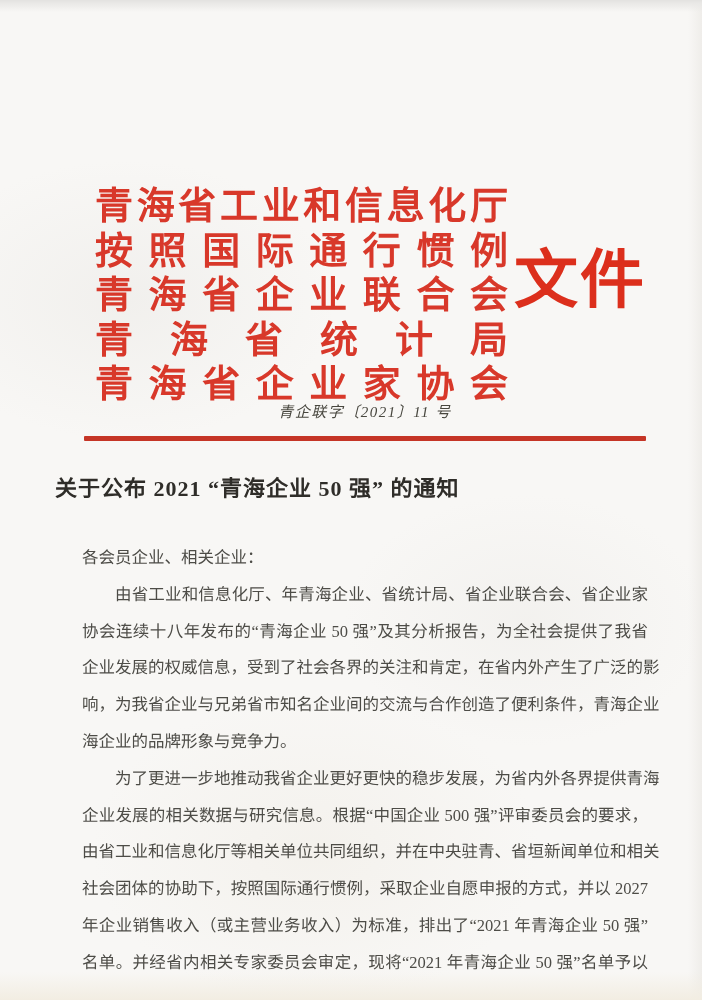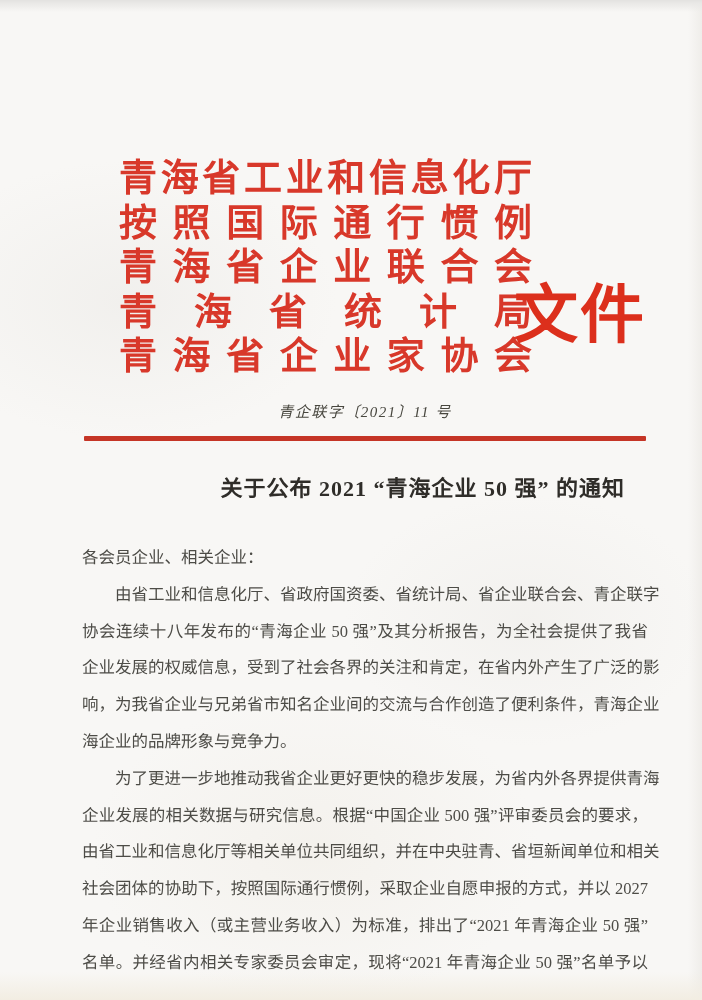--- a/index.html
+++ b/index.html
@@ -20,23 +20,22 @@
       radial-gradient(ellipse 300px 200px at 18% 30%, rgba(228,226,222,0.35), rgba(228,226,222,0) 70%),
       radial-gradient(ellipse 260px 180px at 75% 62%, rgba(230,228,224,0.30), rgba(230,228,224,0) 70%),
       radial-gradient(ellipse 320px 220px at 45% 85%, rgba(236,231,221,0.35), rgba(236,231,221,0) 70%),
       #f8f7f5;
   }
 
   
   .issuers {
     position: absolute;
     left: 95px;
-    top: 156px;
+    top: 184px;
     width: 413px;
-    margin-left: 24px;
   }
   .issuer-line {
     font-size: 38px;
     line-height: 44.5px;
     font-weight: bold;
     color: #d8382a;
     white-space: nowrap;
     text-align: justify;
     text-align-last: justify;
     text-justify: inter-character;
@@ -44,21 +43,20 @@
   }
   .doc-type {
     position: absolute;
     left: 514px;
     top: 246px;
     font-size: 64px;
     line-height: 70px;
     font-weight: bold;
     color: #dc2f1c;
     letter-spacing: 2px;
-    margin-top: 35px;
   }
 
   
   .doc-number {
     position: absolute;
     left: 82px;
     top: 400px;
     width: 566px;
     text-align: center;
     font-size: 15px;
@@ -75,21 +73,21 @@
     background: #c53526;
     border-radius: 1px;
   }
 
   
   .doc-title {
     position: absolute;
     left: 55px;
     top: 470px;
     width: 570px;
-    text-align: right;
+    text-align: left;
     font-size: 22px;
     font-weight: bold;
     color: #2f2d29;
     letter-spacing: 1px;
   }
 
   
   .body-text {
     position: absolute;
     left: 82px;
@@ -132,21 +130,21 @@
   <div class="doc-number">青企联字〔2021〕11 号</div>
 
   <div class="red-line"></div>
 
   <div class="doc-title">关于公布 2021 “青海企业 50 强” 的通知</div>
 
   <div class="body-text">
     <div class="bl open">各会员企业、相关企业：</div>
 
     <div>
-      <div class="bl first">由省工业和信息化厅、省政府国资委、省统计局、省企业联合会、青企联字</div>
+      <div class="bl first">由省工业和信息化厅、年青海企业、省统计局、省企业联合会、省企业家</div>
       <div class="bl">协会连续十八年发布的“青海企业 50 强”及其分析报告，为全社会提供了我省</div>
       <div class="bl">企业发展的权威信息，受到了社会各界的关注和肯定，在省内外产生了广泛的影</div>
       <div class="bl">响，为我省企业与兄弟省市知名企业间的交流与合作创造了便利条件，青海企业</div>
       <div class="bl open">海企业的品牌形象与竞争力。</div>
     </div>
 
     <div>
       <div class="bl first">为了更进一步地推动我省企业更好更快的稳步发展，为省内外各界提供青海</div>
       <div class="bl">企业发展的相关数据与研究信息。根据“中国企业 500 强”评审委员会的要求，</div>
       <div class="bl">由省工业和信息化厅等相关单位共同组织，并在中央驻青、省垣新闻单位和相关</div>

